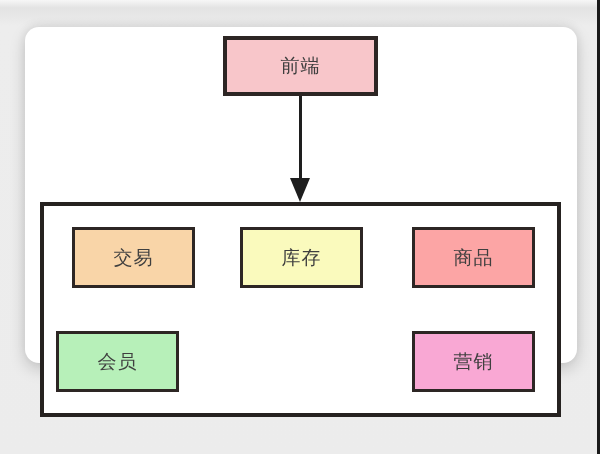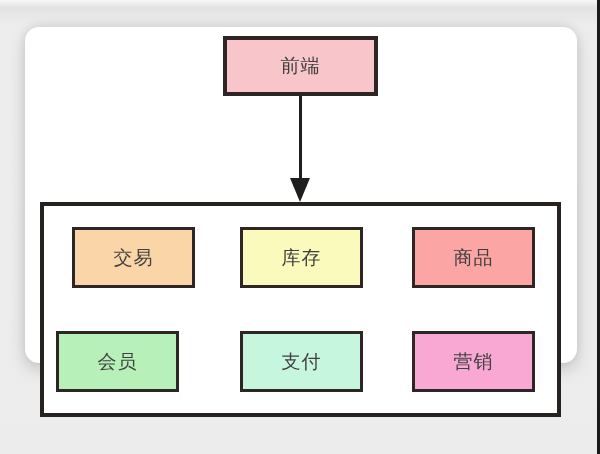--- a/index.html
+++ b/index.html
@@ -123,23 +123,20 @@
       </div>
 
       <div class="module m2" style="background-color: #fca5a5;">
         <span class="label">商品</span>
       </div>
 
       <div class="module m3" style="background-color: rgb(183, 240, 185);">
         <span class="label">会员</span>
       </div>
 
-      <div class="module m4" style="background-color: rgb(199, 246, 222);">
-        <span class="label">支付</span>
-      </div>
 
       <div class="module m5" style="background-color: #f9a8d4;">
         <span class="label">营销</span>
       </div>
 
     </div>
   </div>
 
   <div class="screen-right-edge"></div>
 </div>

